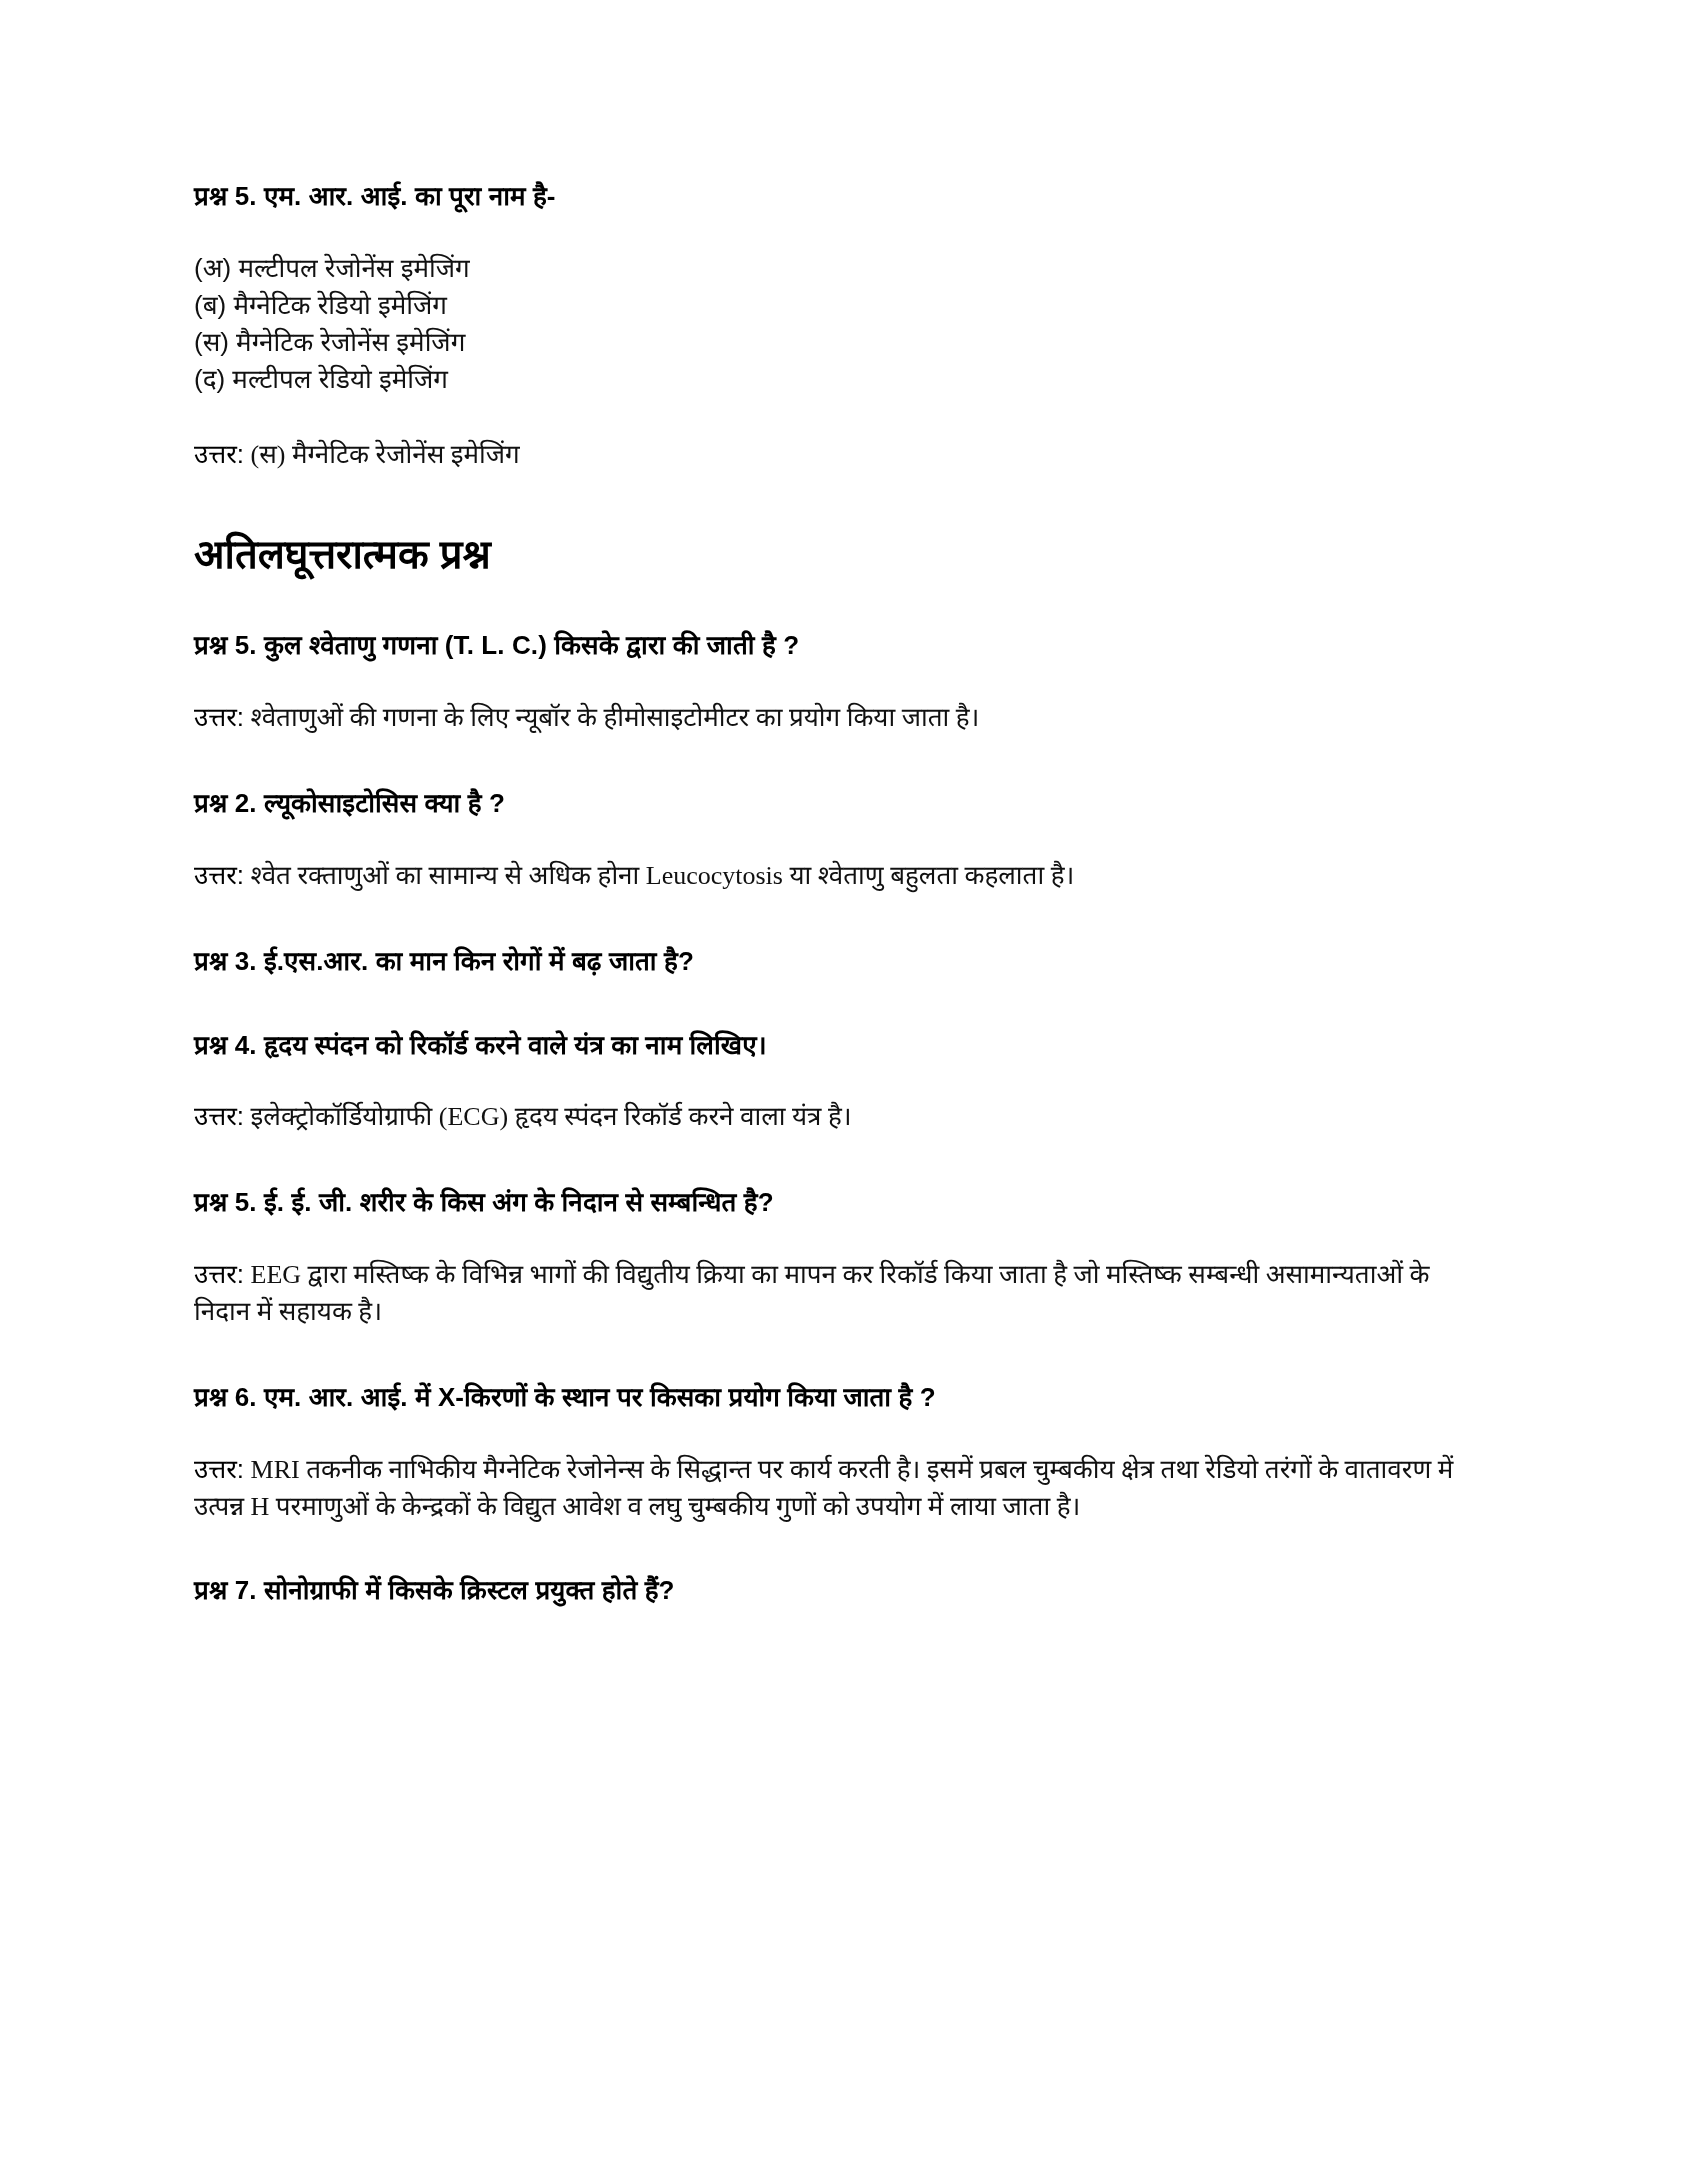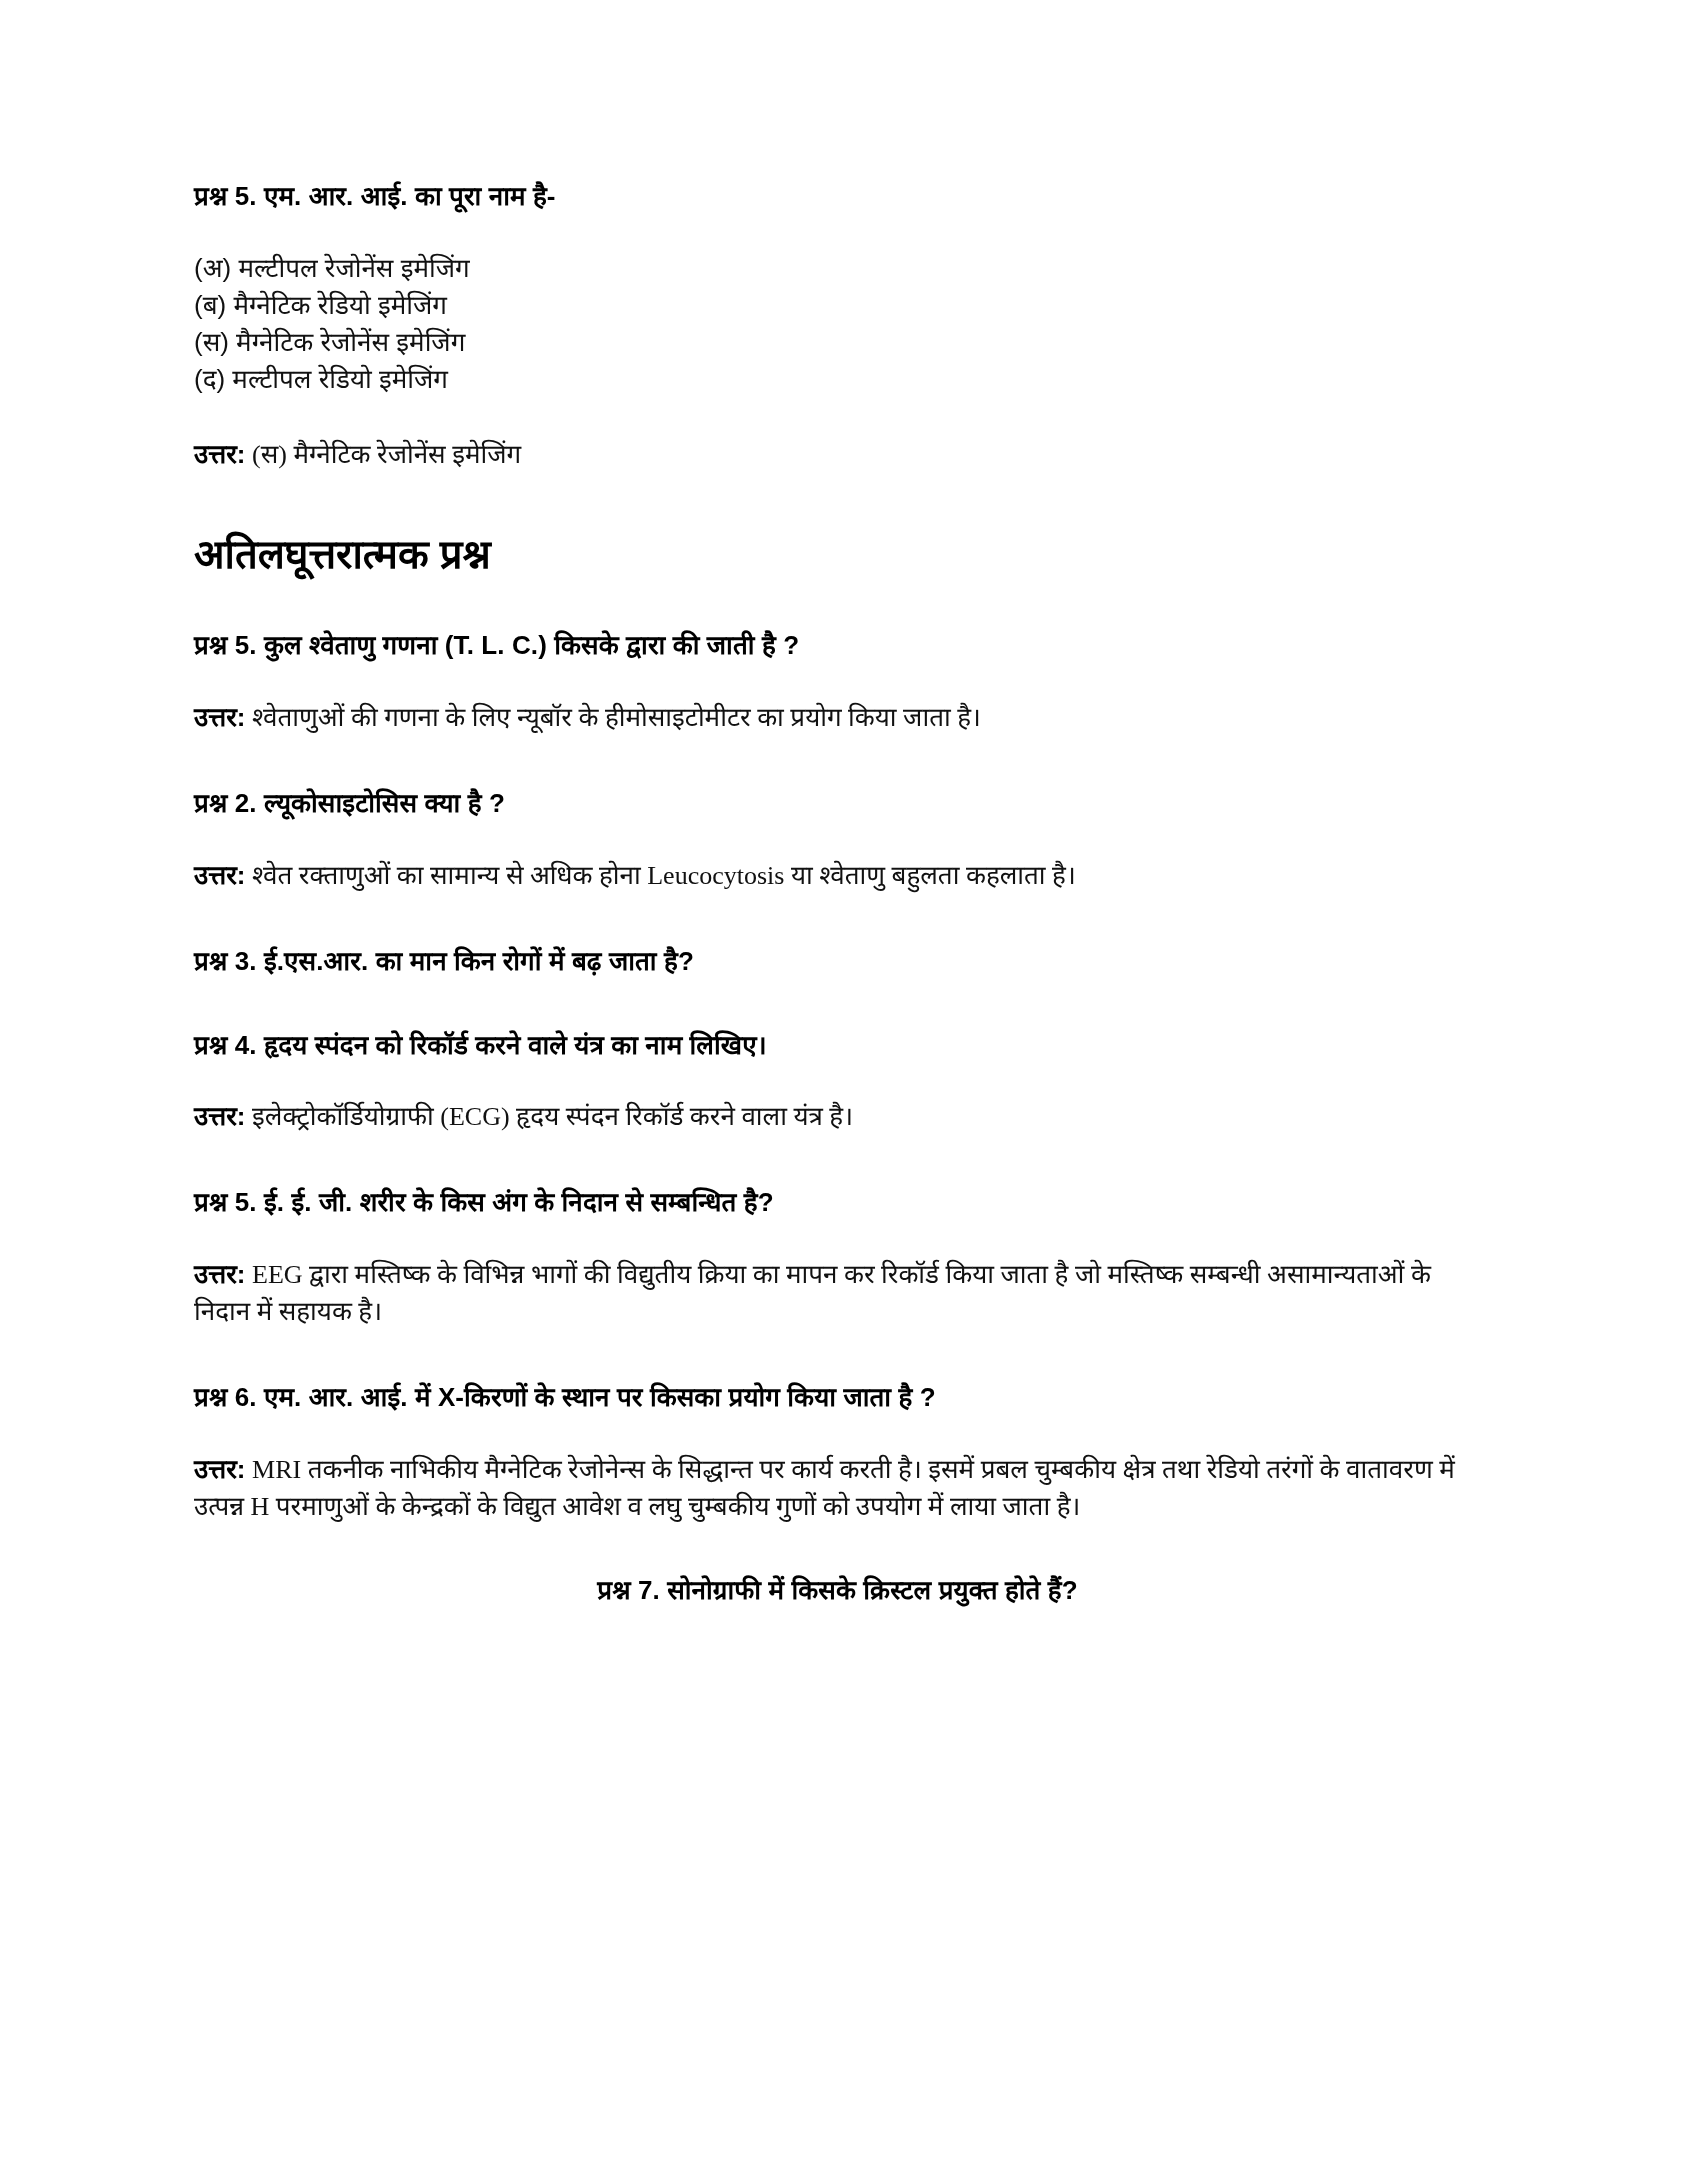--- a/index.html
+++ b/index.html
@@ -39,21 +39,21 @@
   }
   .body-text {
     font-family: "Liberation Serif", "DejaVu Serif", serif;
     font-size: 26px;
     line-height: 1.42;
     color: #111111;
     margin: 0;
   }
   .body-text .lbl {
     font-family: "Liberation Sans", "DejaVu Sans", sans-serif;
-    font-weight: bold;
+    font-weight: normal;
     color: #000000;
   }
   .option-list {
     margin: 0;
     padding: 0;
     list-style: none;
   }
   .option-list li {
     font-family: Liberation Sans, sans-serif;
     font-size: 26px;
@@ -69,21 +69,21 @@
     margin: 0;
   }
 
   
   .gap-top-q5   { margin-top: 0; }
   .gap-options  { margin-top: 36px; }
   .gap-answer   { margin-top: 38px; }
   .gap-section  { margin-top: 55px; }
   .gap-q        { margin-top: 50px; }
   .gap-a        { margin-top: 36px; }
-  .gap-q-tight  { margin-top: 48px; text-align: center; }
+  .gap-q-tight  { margin-top: 48px; }
 </style>
 </head>
 <body>
 
 <div class="page">
   <div class="content">
 
     <p class="q-heading gap-top-q5">प्रश्न 5. एम. आर. आई. का पूरा नाम है-</p>
 
     <ul class="option-list gap-options">

